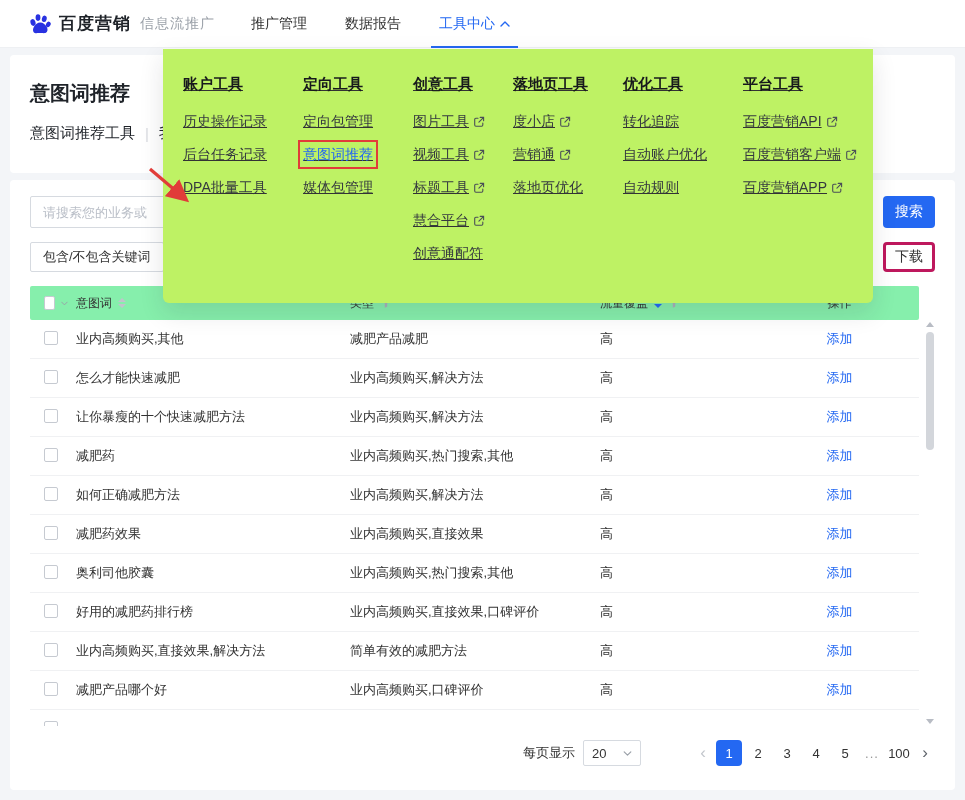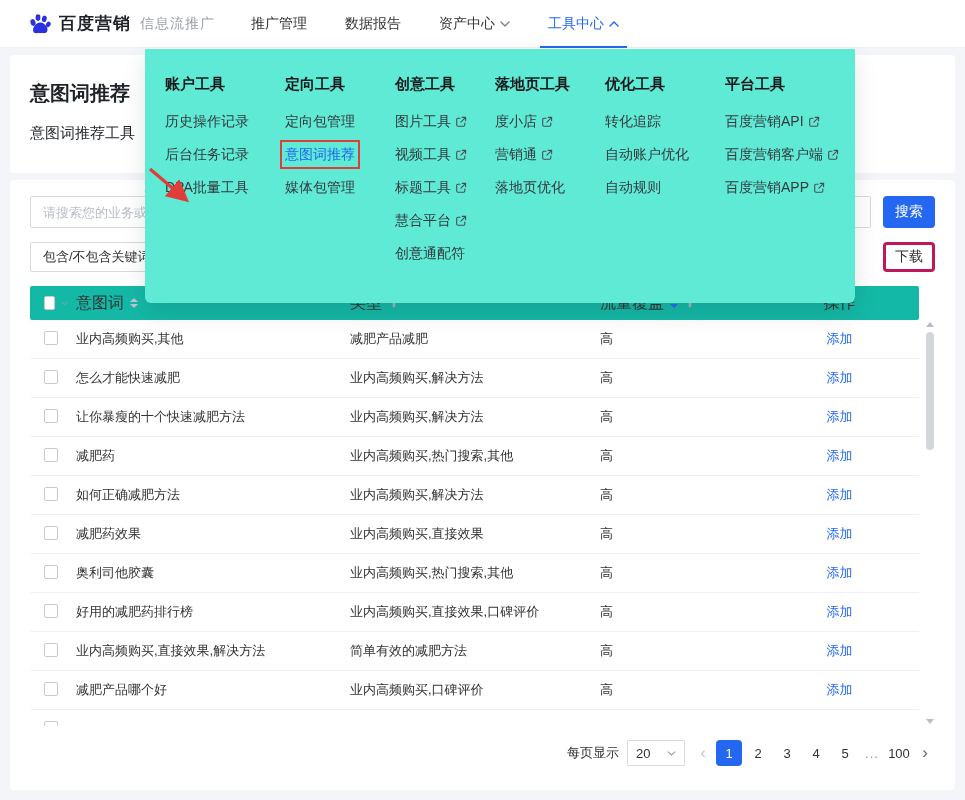--- a/index.html
+++ b/index.html
@@ -30,25 +30,25 @@
   .nav-item.active { color: #2468f2; font-weight: 400; }
   .nav-item.active .chev { color: #2468f2; }
   .nav-item.active::after {
     content: ""; position: absolute; left: 6px; right: 6px; bottom: 0; height: 2px; background: #2468f2;
   }
   .chev { width: 10px; height: 6px; display: inline-block; }
   .chev.up { transform: rotate(180deg); }
 
   
   .tools-menu {
-    position: absolute; left: 145px; top: 48px; width: 710px;
-    background: #5eead4; z-index: 60; display: flex;
+    position: absolute; left: 163px; top: 48px; width: 710px;
+    background: #bef264; z-index: 60; display: flex;
     padding: 26px 10px 26px 20px;
     box-shadow: 0 10px 24px rgba(31,35,41,0.12);
-    border-radius: 0 0 6px 6px; border-top: 1px solid #f4f5f7;
+    border-radius: 0 0 6px 6px; border-top: 1px solid #f4f5f7; text-decoration: underline;
   }
   .menu-col { flex: 0 0 auto; }
   .menu-col:nth-child(1){ width:120px; } .menu-col:nth-child(2){ width:110px; }
   .menu-col:nth-child(3){ width:100px; } .menu-col:nth-child(4){ width:110px; }
   .menu-col:nth-child(5){ width:120px; } .menu-col:nth-child(6){ width:120px; }
   .menu-col-title { font-size: 15px; font-weight: 700; color: #17191c; margin-bottom: 18px; }
   .menu-item {
     display: flex; width: max-content; align-items: center; gap: 4px;
     font-size: 14px; color: #35393f; margin-bottom: 14px; line-height: 19px; cursor: pointer;
   }
@@ -89,22 +89,22 @@
   }
   .download-btn {
     width: 52px; height: 30px; background: #fff; border: 3px solid #be185d;
     border-radius: 4px; font-size: 14px; color: #333; cursor: pointer; font-family: inherit;
   }
 
   
   .table { margin-top: 14px; position: relative; padding-right: 16px; }
   .thead {
     display: grid; grid-template-columns: 46px 274px 250px 190px 1fr;
-    height: 34px; background: #14b8a6; align-items: center;
-    font-size: 16px; color: #333; border-radius: 2px;
+    height: 34px; background: #86efac; align-items: center;
+    font-size: 12px; color: #333; border-radius: 2px;
   }
   .th { display: flex; align-items: center; gap: 6px; padding-right: 8px; }
   .th-check { padding-left: 14px; }
   .th-action { justify-content: center; padding-right: 30px; }
   .tbody { height: 406px; overflow: hidden; }
   .tr {
     display: grid; grid-template-columns: 46px 274px 250px 190px 1fr;
     height: 39px; align-items: center; border-bottom: 1px solid #f0f1f3;
     font-size: 13px; color: #333;
   }
@@ -134,21 +134,21 @@
     background: #d3d6db; border-radius: 4px; cursor: pointer; }
 
   
   .pagination {
     margin-top: 12px; display: flex; align-items: center; justify-content: flex-end;
     gap: 8px; height: 30px; font-size: 13px; color: #333;
   }
   .pp-select {
     width: 58px; height: 26px; border: 1px solid #d6dae0; border-radius: 2px;
     display: flex; align-items: center; justify-content: space-between; padding: 0 8px;
-    color: #333; cursor: pointer; 
+    color: #333; cursor: pointer; margin-right: 44px;
   }
   .pp-select .chev { width: 9px; height: 5px; color: #9aa0a8; }
   .pager { display: flex; align-items: center; gap: 3px; }
   .pg-num {
     min-width: 26px; height: 26px; display: inline-flex; align-items: center; justify-content: center;
     border-radius: 4px; cursor: pointer; color: #333;
   }
   .pg-num.active { background: #2468f2; color: #fff; }
   .pg-arrow { width: 20px; text-align: center; font-size: 17px; color: #5f646b; cursor: pointer; line-height: 26px; }
   .pg-arrow.prev { color: #c2c6cc; }
@@ -173,26 +173,20 @@
     <span class="logo-sub">信息流推广</span>
   </div>
   <nav class="nav" id="main-nav">
       <div class="nav-item">
     <span class="nav-label">推广管理</span>
 
   </div>
       <div class="nav-item">
     <span class="nav-label">数据报告</span>
 
-  </div>
-      <div class="nav-item">
-    <span class="nav-label">资产中心</span>
-    <svg class="chev" viewBox="0 0 10 6">
-      <path d="M1 1l4 4 4-4" fill="none" stroke="currentColor" stroke-width="1.4" stroke-linecap="round" stroke-linejoin="round"></path>
-    </svg>
   </div>
       <div class="nav-item active">
     <span class="nav-label">工具中心</span>
     <svg class="chev up" viewBox="0 0 10 6">
       <path d="M1 1l4 4 4-4" fill="none" stroke="currentColor" stroke-width="1.4" stroke-linecap="round" stroke-linejoin="round"></path>
     </svg>
   </div>
     </nav>
 </header>
 

